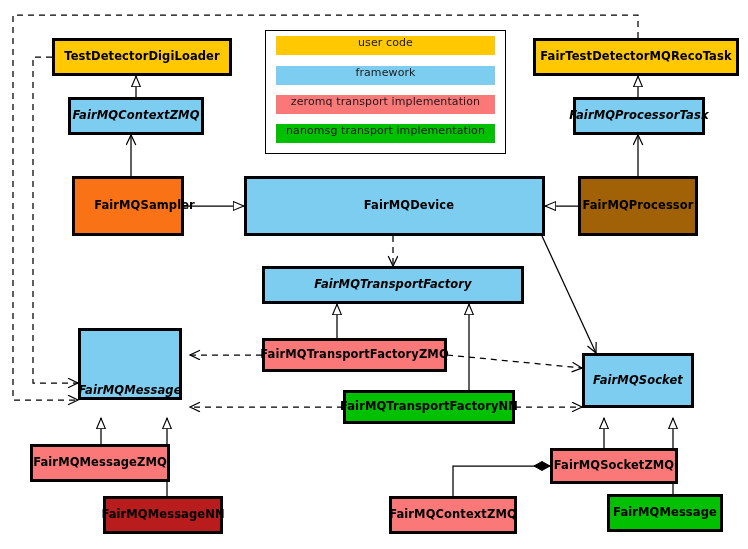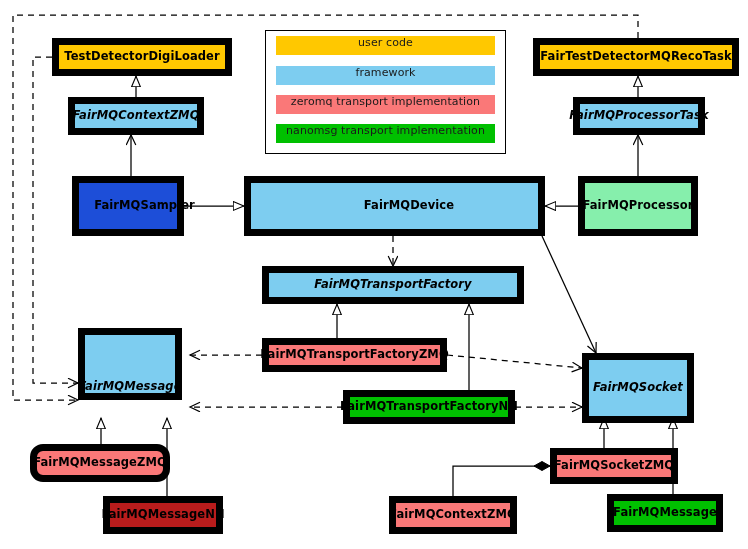--- a/index.html
+++ b/index.html
@@ -19,21 +19,21 @@
     position: absolute;
     left: 0;
     top: 0;
     width: 748px;
     height: 549px;
     pointer-events: none;
   }
   .node {
     position: absolute;
     box-sizing: border-box;
-    border: 7px solid #000000;
+    border: 3px solid #000000;
     display: flex;
     align-items: center;
     justify-content: center;
     text-align: center;
     font-size: 11.5px;
     font-weight: bold;
     color: #000000;
     line-height: 1.15;
     letter-spacing: 0.1px;
     padding: 0 3px;
@@ -150,29 +150,29 @@
   </div>
 
   <div class="node" style="left:52px; top:38px; width:180px; height:38px; background:#FFC800;">
     <span>TestDetectorDigiLoader</span>
   </div>
 
   <div class="node abstract" style="left:68px; top:97px; width:136px; height:38px; background:#7DCDF0;">
     <span>FairMQContextZMQ</span>
   </div>
 
-  <div class="node" style="left:72px; top:176px; width:112px; height:60px; background:#1d4ed8;padding-left:36px;">
+  <div class="node" style="left:72px; top:176px; width:112px; height:60px; background:#f97316;padding-left:36px;">
     <span>FairMQSampler</span>
   </div>
 
   <div class="node" style="left:244px; top:176px; width:301px; height:60px; background:#7DCDF0;padding-left:32px;">
     <span>FairMQDevice</span>
   </div>
 
-  <div class="node" style="left:578px; top:176px; width:120px; height:60px; background:#86efac;">
+  <div class="node" style="left:578px; top:176px; width:120px; height:60px; background:#a16207;">
     <span>FairMQProcessor</span>
   </div>
 
   <div class="node abstract" style="left:573px; top:97px; width:132px; height:38px; background:#7DCDF0;">
     <span>FairMQProcessorTask</span>
   </div>
 
   <div class="node" style="left:533px; top:38px; width:206px; height:38px; background:#FFC800;">
     <span>FairTestDetectorMQRecoTask</span>
   </div>
@@ -186,29 +186,29 @@
   </div>
 
   <div class="node" style="left:343px; top:390px; width:172px; height:34px; background:#00C000;">
     <span>FairMQTransportFactoryNN</span>
   </div>
 
   <div class="node abstract" style="left:78px; top:328px; width:104px; height:72px; background:#7DCDF0;align-items:flex-end;">
     <span>FairMQMessage</span>
   </div>
 
-  <div class="node" style="left:30px; top:444px; width:140px; height:38px; background:#FA7878;border-radius:13px;">
+  <div class="node" style="left:30px; top:444px; width:140px; height:38px; background:#FA7878;">
     <span>FairMQMessageZMQ</span>
   </div>
 
   <div class="node" style="left:103px; top:496px; width:120px; height:38px; background:#b91c1c;">
     <span>FairMQMessageNN</span>
   </div>
 
-  <div class="node abstract" style="left:582px; top:353px; width:112px; height:70px; background:#7DCDF0;">
+  <div class="node abstract" style="left:582px; top:353px; width:112px; height:55px; background:#7DCDF0;">
     <span>FairMQSocket</span>
   </div>
 
   <div class="node" style="left:550px; top:448px; width:128px; height:36px; background:#FA7878;">
     <span>FairMQSocketZMQ</span>
   </div>
 
   <div class="node" style="left:607px; top:494px; width:116px; height:38px; background:#00C000;">
     <span>FairMQMessage</span>
   </div>

